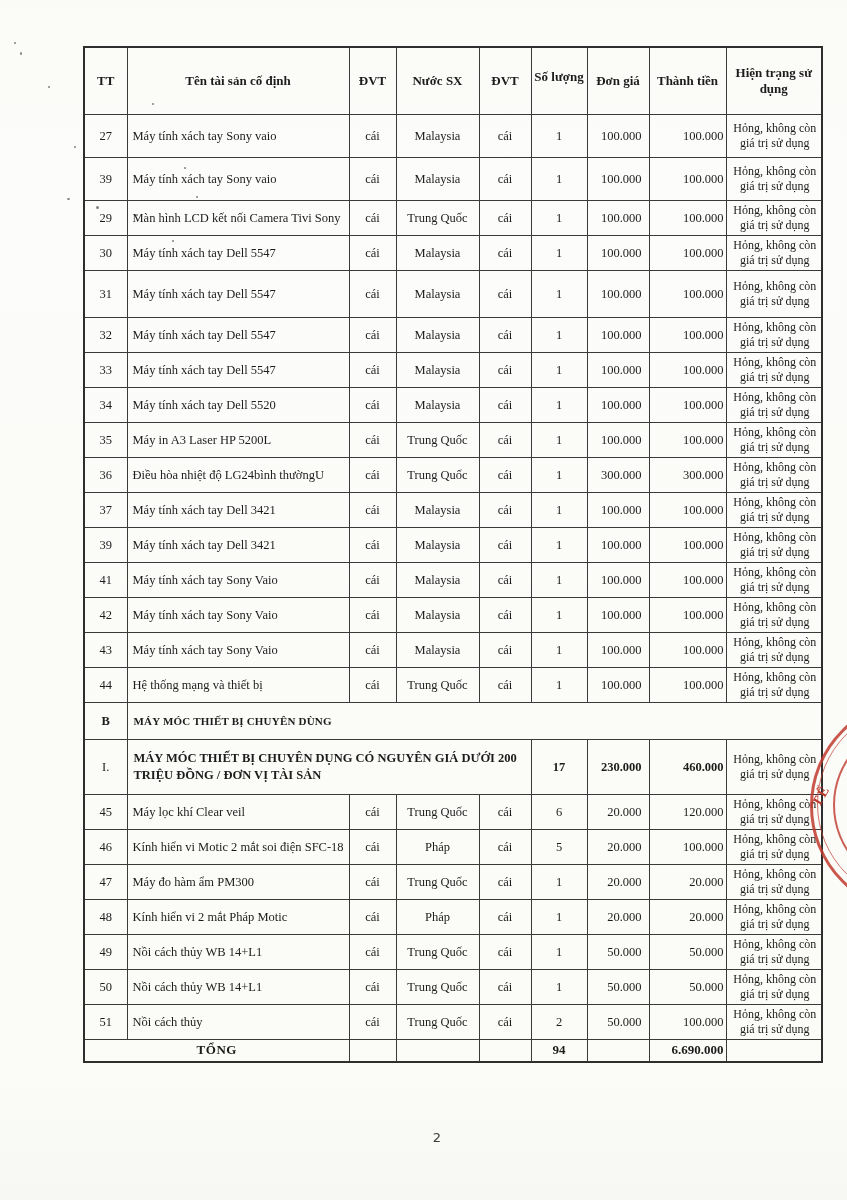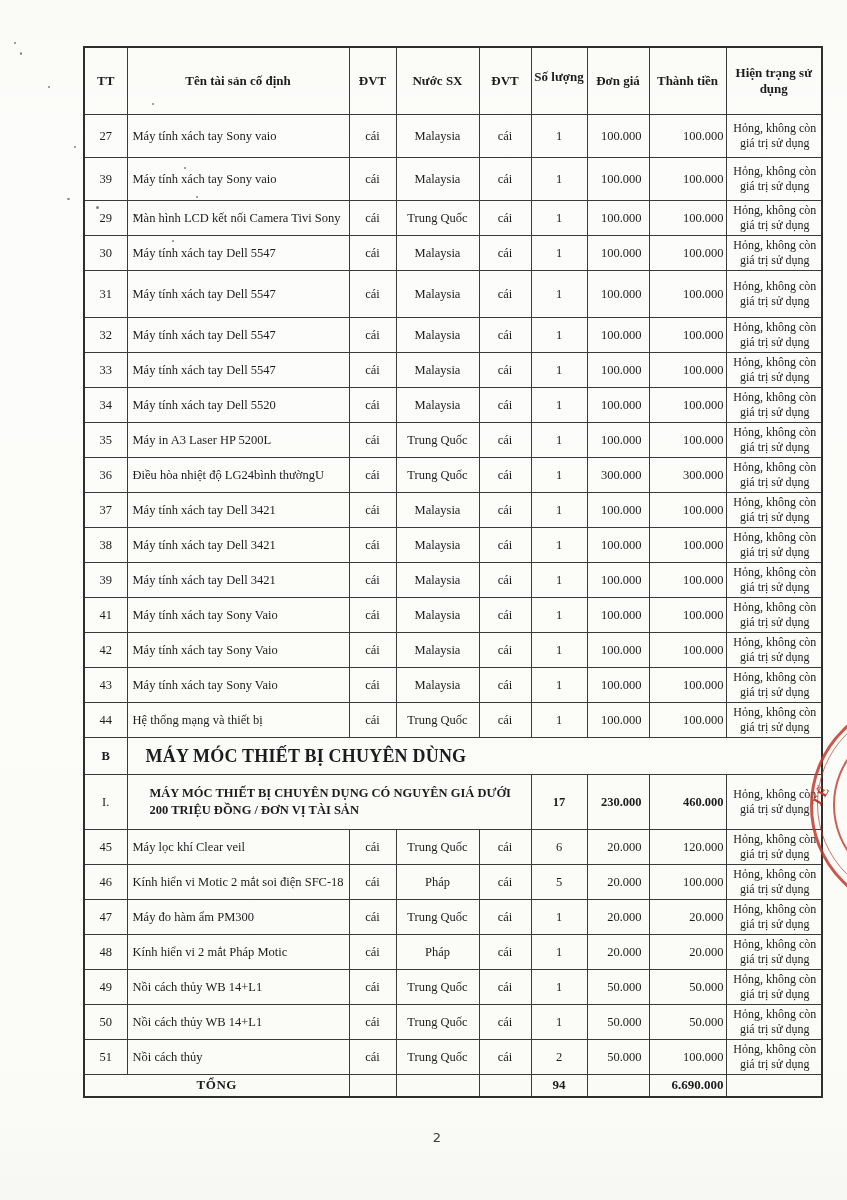--- a/index.html
+++ b/index.html
@@ -38,23 +38,23 @@
   tbody tr:nth-child(1),tbody tr:nth-child(2){height:43px;}
   tbody tr:nth-child(5){height:47px;}
   .c-tt{text-align:center;}
   .c-name{text-align:left;padding-left:5px;line-height:1.2;}
   .c-dvt,.c-country,.c-qty{text-align:center;}
   .c-price{text-align:right;padding-right:7px;}
   .c-total{text-align:right;padding-right:2px;}
   .c-status{font-size:12px;line-height:1.25;padding:1px 2px 1px 4px;text-align:center;}
   tr.section-b-row{height:37px;}
   tr.section-b-row td{font-weight:bold;}
-  tr.section-b-row .sec-name{font-size:18px;text-align:left;padding-left:18px;letter-spacing:.2px;}
+  tr.section-b-row .sec-name{font-size:11px;text-align:left;padding-left:6px;letter-spacing:.2px;}
   tr.section-i-row{height:55px;}
-  tr.section-i-row .sec-name{font-weight:bold;font-size:12.5px;text-align:left;padding-left:22px;line-height:1.35;}
+  tr.section-i-row .sec-name{font-weight:bold;font-size:12.5px;text-align:left;padding-left:6px;line-height:1.35;}
   tr.section-i-row .c-qty,tr.section-i-row .c-price,tr.section-i-row .c-total{font-weight:bold;}
   tr.total-row{height:22px;margin-left:36px;}
   tr.total-row td{font-weight:bold;font-size:13px;}
   tr.total-row .total-label{text-align:center;letter-spacing:.5px;}
   .page-number{
     position:absolute;left:425px;top:1130px;width:24px;
     text-align:center;
     font-family:"DejaVu Sans","Liberation Sans",sans-serif;
     font-size:13px;color:#3c3c3c;
   }
@@ -233,31 +233,20 @@
           <td class="c-name">Máy tính xách tay Dell 3421</td>
           <td class="c-dvt">cái</td>
           <td class="c-country">Malaysia</td>
           <td class="c-dvt">cái</td>
           <td class="c-qty">1</td>
           <td class="c-price">100.000</td>
           <td class="c-total">100.000</td>
           <td class="c-status">Hỏng, không còn giá trị sử dụng</td>
         </tr>
         <tr class="data-row">
-          <td class="c-tt">38</td>
-          <td class="c-name">Máy tính xách tay Dell 3421</td>
-          <td class="c-dvt">cái</td>
-          <td class="c-country">Malaysia</td>
-          <td class="c-dvt">cái</td>
-          <td class="c-qty">1</td>
-          <td class="c-price">100.000</td>
-          <td class="c-total">100.000</td>
-          <td class="c-status">Hỏng, không còn giá trị sử dụng</td>
-        </tr>
-        <tr class="data-row">
           <td class="c-tt">39</td>
           <td class="c-name">Máy tính xách tay Dell 3421</td>
           <td class="c-dvt">cái</td>
           <td class="c-country">Malaysia</td>
           <td class="c-dvt">cái</td>
           <td class="c-qty">1</td>
           <td class="c-price">100.000</td>
           <td class="c-total">100.000</td>
           <td class="c-status">Hỏng, không còn giá trị sử dụng</td>
         </tr>

